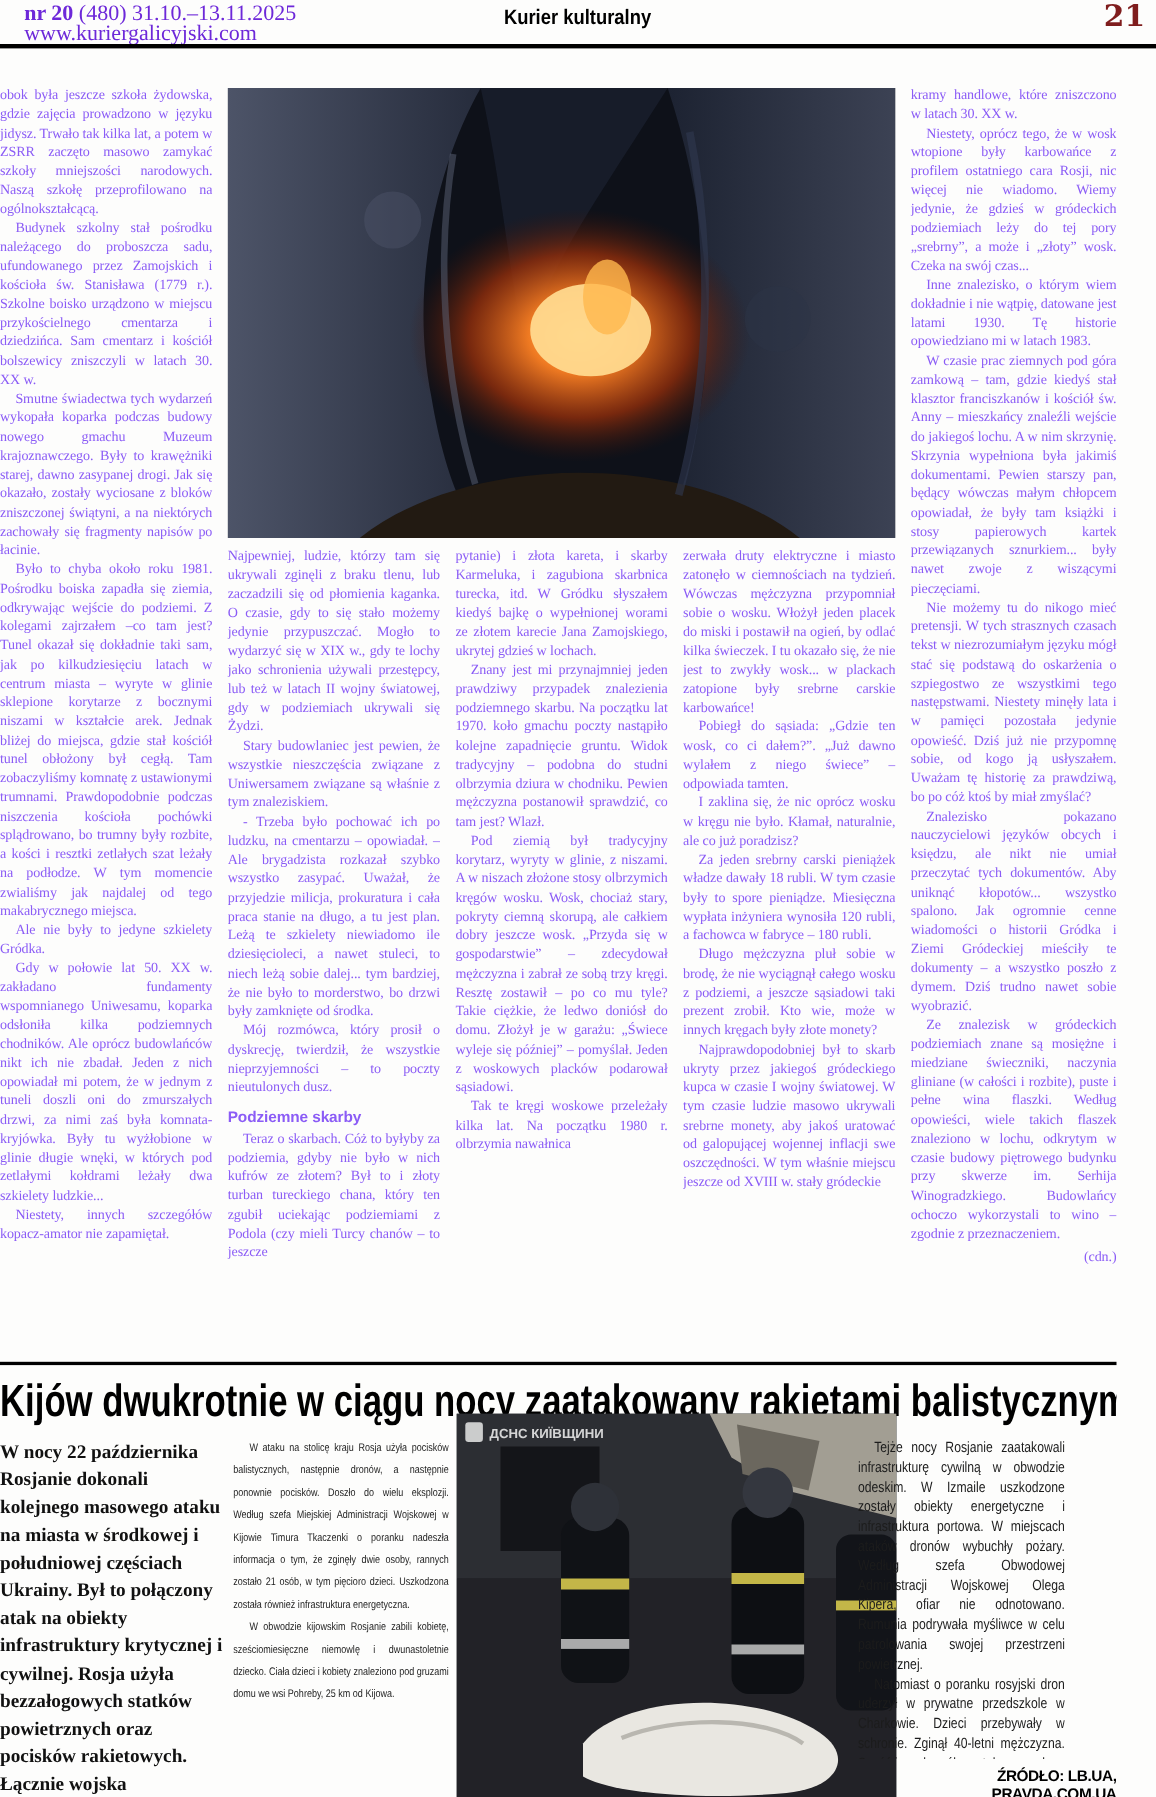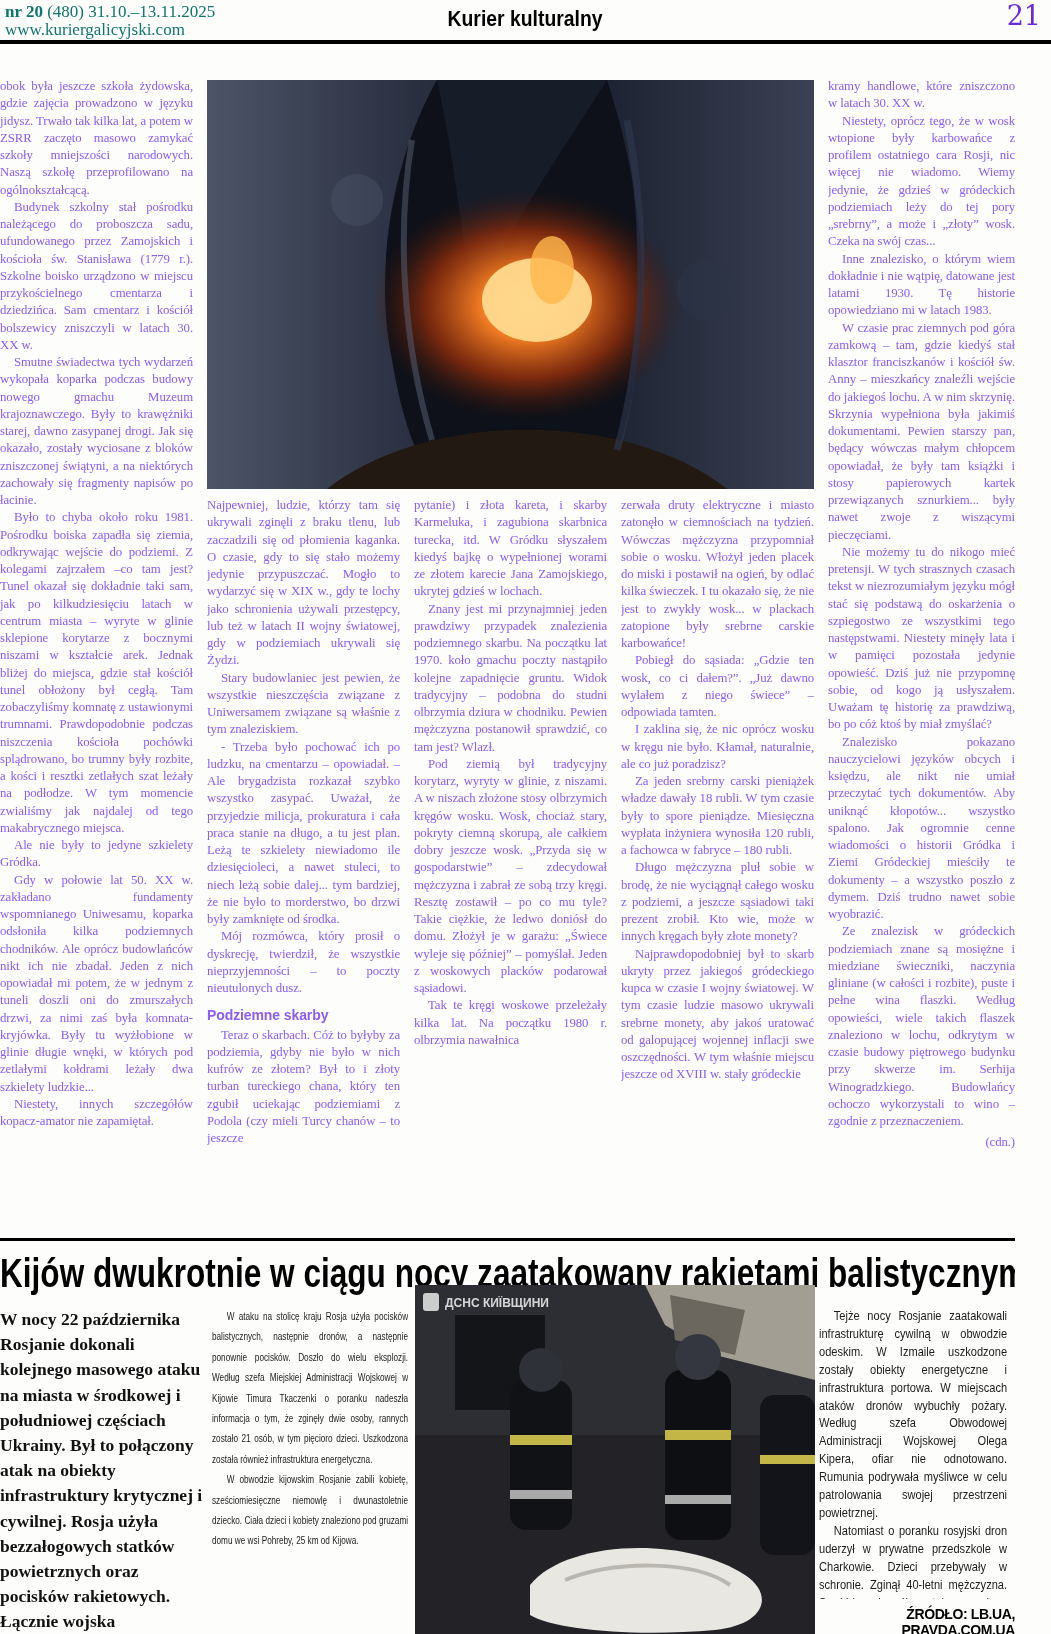--- a/index.html
+++ b/index.html
@@ -3,30 +3,30 @@
 <meta charset="utf-8">
 <style>
   html,body{margin:0;padding:0;background:#e9e9e9;}
   .page{
     position:relative;width:1051px;height:1634px;background:#fdfdfc;
     font-family:"Liberation Serif",serif;color:#1a1a1a;overflow:hidden;
     margin:0 auto;
   }
   
   .masthead{position:absolute;left:0;top:0;width:1051px;height:40px;}
-  .ed-block{position:absolute;left:5px;top:3px;font-size:17px;line-height:18px;color:#0f766e;}
+  .ed-block{position:absolute;left:22px;top:3px;font-size:20px;line-height:18px;color:#6d28d9;}
   .ed-block b{font-weight:bold;}
   .section-title{
     position:absolute;left:0;top:6px;width:1051px;text-align:center;
-    font-family:"Liberation Sans",sans-serif;font-weight:bold;font-size:22px;color:#000;
+    font-family:"Liberation Sans",sans-serif;font-weight:bold;font-size:19px;color:#000;
   }
   .section-title .cond{display:inline-block;transform:scaleX(.88);transform-origin:center;}
   .page-num{
     position:absolute;right:10px;top:0px;font-family:"DejaVu Serif",serif;
-    font-weight:normal;font-size:27px;color:#6d28d9;
+    font-weight:bold;font-size:27px;color:#7f1d1d;
   }
   .head-rule{position:absolute;left:0;top:40px;width:1051px;height:4px;background:#000;}
 
   
   .txt-col{
     position:absolute;text-align:justify;overflow:hidden;
     font-size:12.8px;line-height:17.25px;letter-spacing:-0.1px;color:#8b5cf6;
   }
   .txt-col p{margin:0;text-indent:14px;}
   .txt-col p.noindent{text-indent:0;}
@@ -202,21 +202,21 @@
 
     <path d="M115,300 C150,255 270,250 330,290 C360,310 350,340 300,345 C220,352 140,345 115,330 Z" fill="#e9e7e1"></path>
     <path d="M150,295 C200,275 280,275 315,300" stroke="#b9b7b0" stroke-width="4" fill="none"></path>
 
     <g>
       <rect x="8" y="8" width="16" height="18" rx="3" fill="#e8e8e8" opacity="0.85"></rect>
       <text x="30" y="22" font-family="Liberation Sans, sans-serif" font-size="12" font-weight="bold" fill="#e8e8e8" opacity="0.9">ДСНС КИЇВЩИНИ</text>
     </g>
   </svg>
 
-  <div class="sans-col" style="left:819px;top:1307px;width:188px;height:292px;font-size:13.5px;line-height:17.9px;">
+  <div class="sans-col" style="left:780px;top:1307px;width:188px;height:292px;font-size:13.5px;line-height:17.9px;">
     <div class="inner">
       <p>Tejże nocy Rosjanie zaatakowali infrastrukturę cywilną w obwodzie odeskim. W Izmaile uszkodzone zostały obiekty energetyczne i infrastruktura portowa. W miejscach ataków dronów wybuchły pożary. Według szefa Obwodowej Administracji Wojskowej Olega Kipera, ofiar nie odnotowano. Rumunia podrywała myśliwce w celu patrolowania swojej przestrzeni powietrznej.</p>
       <p>Natomiast o poranku rosyjski dron uderzył w prywatne przedszkole w Charkowie. Dzieci przebywały w schronie. Zginął 40-letni mężczyzna. Sześć innych osób zostało rannych, w tym pracownicy zakładu komunalnego pracujący w pobliżu przedszkola, o czym poinformował mer miasta Igor Terechow.</p>
     </div>
   </div>
 
   <div class="source-line">ŹRÓDŁO: LB.UA, PRAVDA.COM.UA</div>
 
 </div>
 

